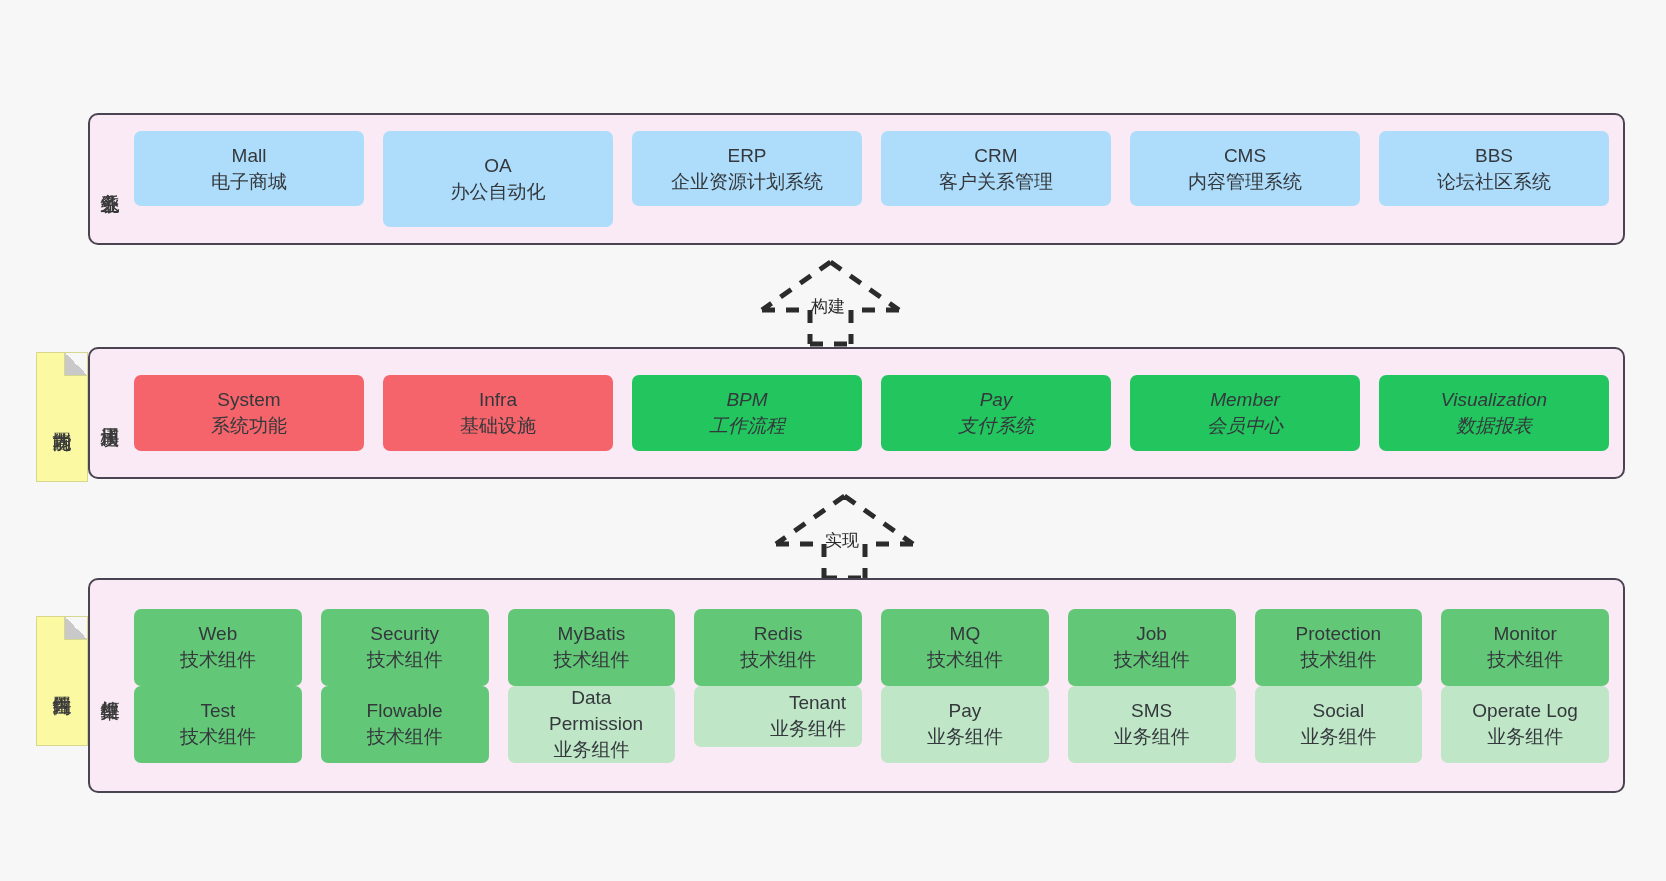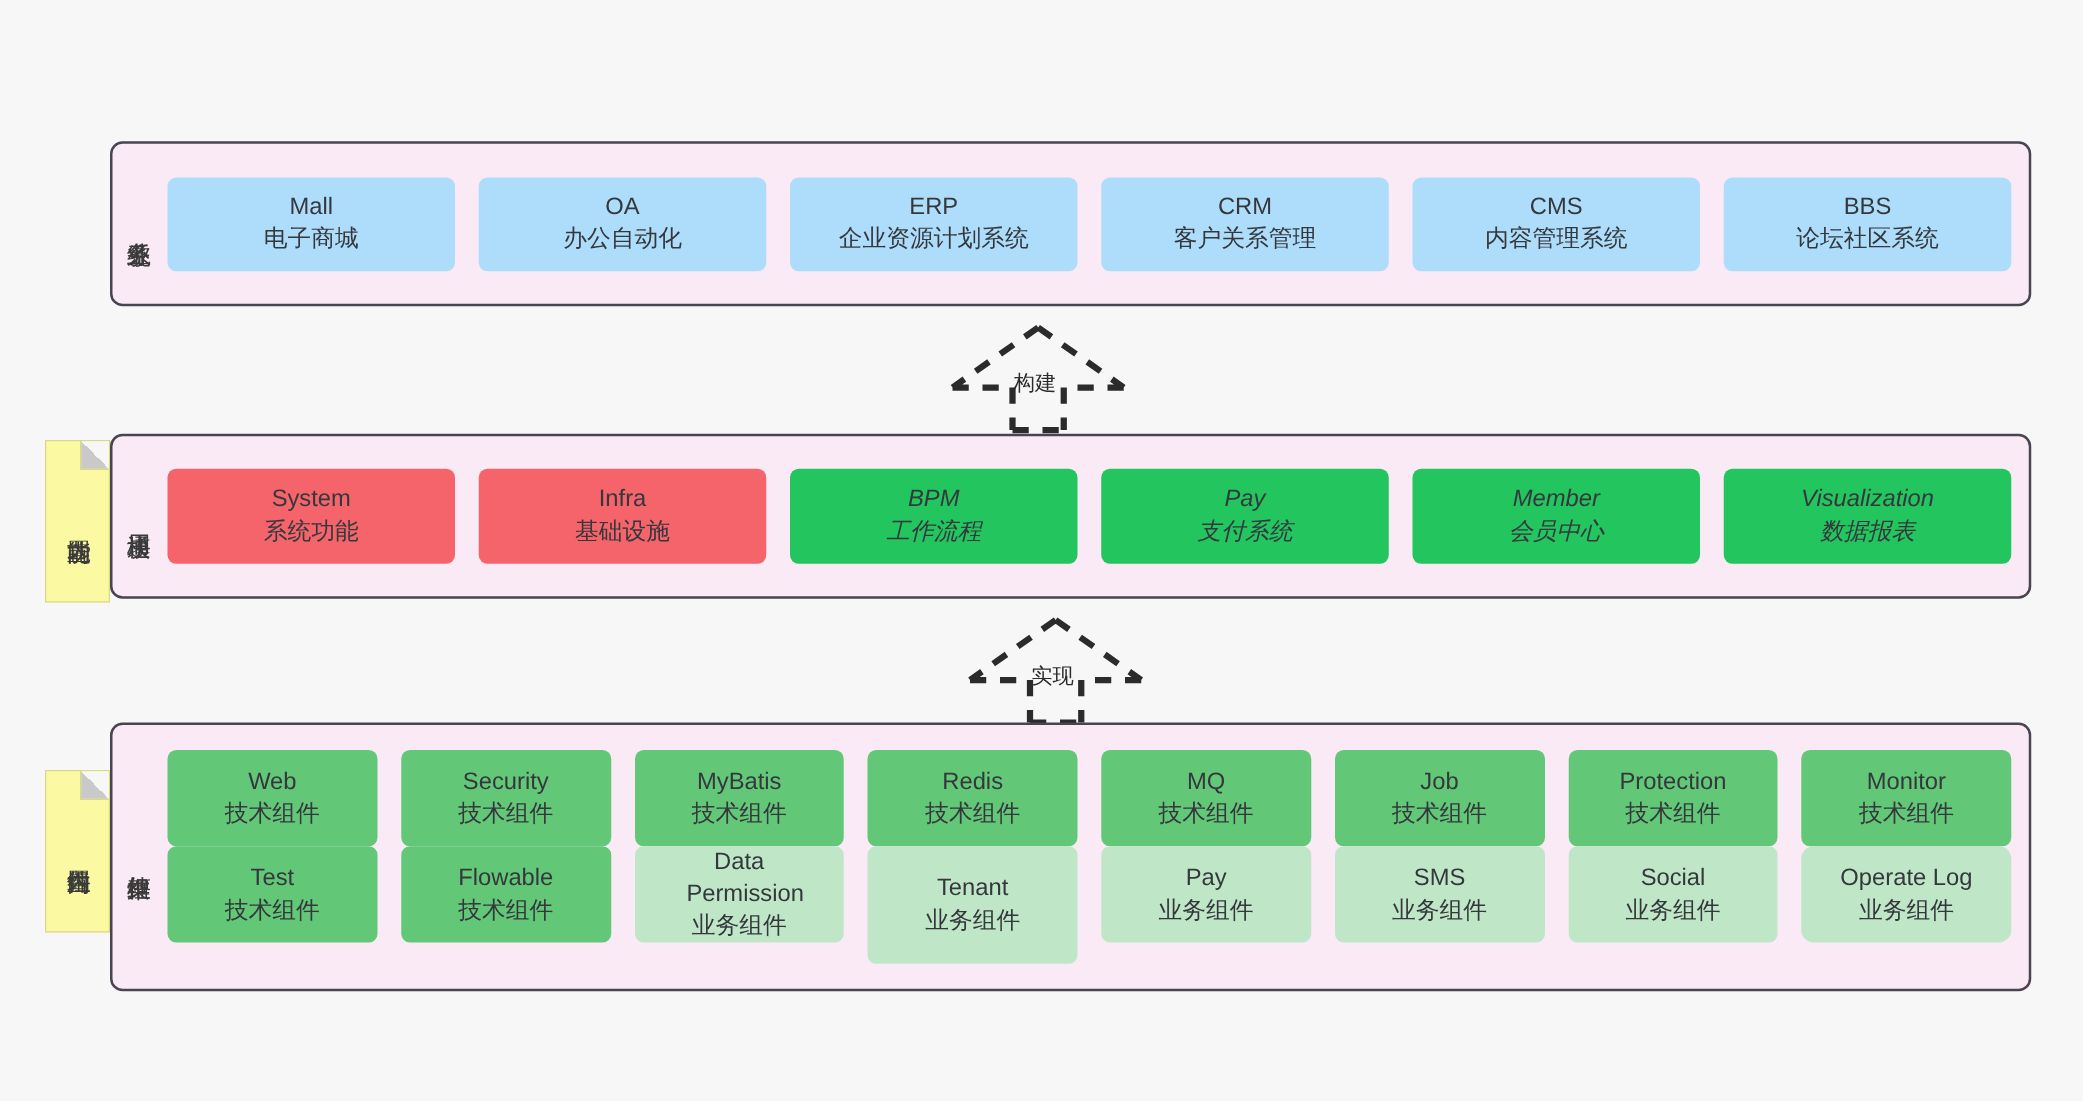--- a/index.html
+++ b/index.html
@@ -135,21 +135,21 @@
 <div id="canvas">
 
   <div class="layer" id="layer-business" style="left:88px; top:113px; width:1537px; height:132px;">
     <div class="layer-title">业务系统</div>
     <div class="layer-body">
       <div class="row">
         <div class="cell c-blue" style="height:75px;">
           <span class="en">Mall</span>
           <span class="cn">电子商城</span>
         </div>
-        <div class="cell c-blue" style="height:75px;text-align:center;">
+        <div class="cell c-blue" style="height:96px;text-align:center;">
           <span class="en">OA</span>
           <span class="cn">办公自动化</span>
         </div>
         <div class="cell c-blue" style="height:75px;">
           <span class="en">ERP</span>
           <span class="cn">企业资源计划系统</span>
         </div>
         <div class="cell c-blue" style="height:75px;">
           <span class="en">CRM</span>
           <span class="cn">客户关系管理</span>
@@ -268,37 +268,37 @@
             <span class="cn">技术组件</span>
           </div>
           <div class="cell c-green" style="height:77px;">
             <span class="en">Flowable</span>
             <span class="cn">技术组件</span>
           </div>
           <div class="cell c-lightgreen" style="height:77px;">
             <span class="en" style="max-width:8ch;">Data Permission</span>
             <span class="cn">业务组件</span>
           </div>
-          <div class="cell c-lightgreen" style="height:94px;">
+          <div class="cell c-lightgreen" style="height:61px;align-items:flex-end;">
             <span class="en">Tenant</span>
             <span class="cn">业务组件</span>
           </div>
           <div class="cell c-lightgreen" style="height:77px;">
             <span class="en">Pay</span>
             <span class="cn">业务组件</span>
           </div>
           <div class="cell c-lightgreen" style="height:77px;">
             <span class="en">SMS</span>
             <span class="cn">业务组件</span>
           </div>
           <div class="cell c-lightgreen" style="height:77px;">
             <span class="en">Social</span>
             <span class="cn">业务组件</span>
           </div>
-          <div class="cell c-lightgreen" style="height:77px;border-radius:10px;">
+          <div class="cell c-lightgreen" style="height:77px;">
             <span class="en">Operate Log</span>
             <span class="cn">业务组件</span>
           </div>
         </div>
 
       </div>
     </div>
   </div>
 
 </div>

